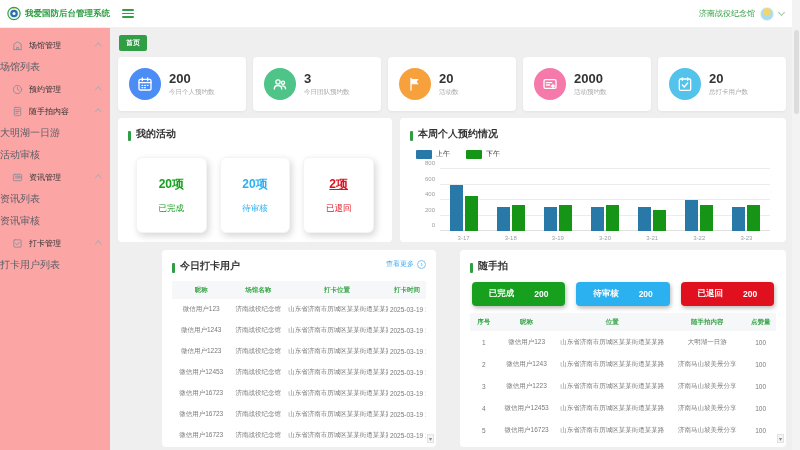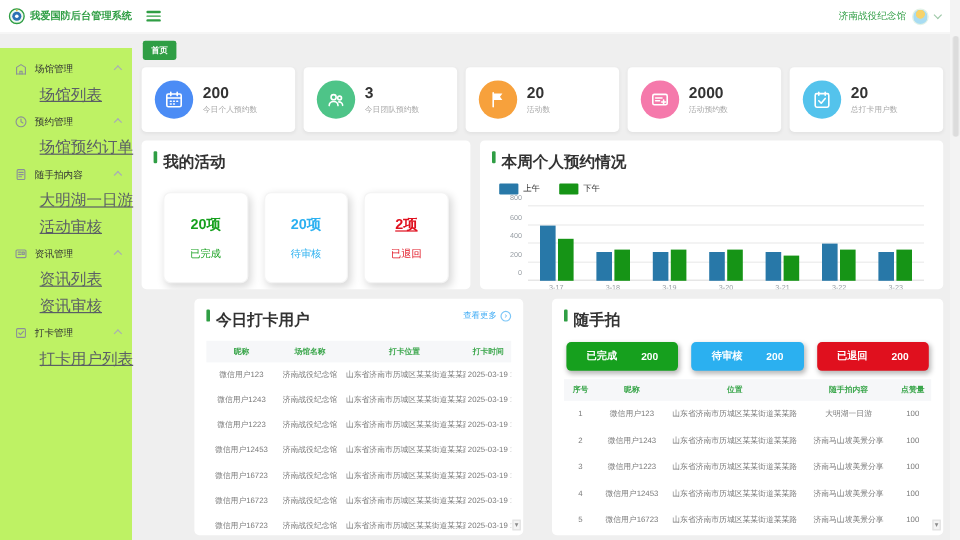--- a/index.html
+++ b/index.html
@@ -14,51 +14,51 @@
   .hamburger { margin-left:12px; width:12px; display:flex; flex-direction:column; gap:2px; cursor:pointer; }
   .hamburger i { display:block; height:1.6px; background:#2f9e44; border-radius:1px; }
   .top-right { margin-left:auto; display:flex; align-items:center; gap:5px; padding-right:16px; }
   .venue { font-size:8px; color:#2f9e44; }
   .avatar { width:14px; height:14px; border-radius:50%;
     background:radial-gradient(circle at 50% 32%, #f6d36b 0 34%, #a8dcf2 40%); border:1px solid #e3f2e6; }
   .chev-down { width:5px; height:5px; border-right:1.2px solid #9fc9a9; border-bottom:1.2px solid #9fc9a9;
     transform:rotate(45deg); margin-top:-3px; }
 
   
-  .sidebar { position:fixed; top:40px; left:0; bottom:0; width:110px; background:#bef264; padding-top:6px; z-index:10; }
+  .sidebar { position:fixed; top:28px; left:0; bottom:0; width:110px; background:#fca5a5; padding-top:6px; z-index:10; }
   .group-item { height:22px; display:flex; align-items:center; gap:6px; padding:0 10px 0 12px;
     font-size:8px; color:#303133; cursor:pointer; }
   .group-item .micon { width:11px; height:11px; color:#8a8f99; flex:none; }
   .group-item .micon svg { width:11px; height:11px; display:block; }
   .group-item .glabel { flex:1; white-space:nowrap; }
   .chev-up { width:4.5px; height:4.5px; border-right:1.1px solid #a9adb5; border-bottom:1.1px solid #a9adb5;
     transform:rotate(-135deg); margin-top:2px; }
-  .sub-item { height:22px; display:flex; align-items:center; padding-left:33px; font-size:13px;
-    color:#5a5e66; cursor:pointer; white-space:nowrap;text-decoration:underline; }
+  .sub-item { height:22px; display:flex; align-items:center; font-size:10px;
+    color:#5a5e66; cursor:pointer; white-space:nowrap; }
 
   
   .main { position:absolute; top:28px; left:110px; right:8px; bottom:0; padding:3px 6px 0 8px; overflow:hidden; }
   .crumb-tag { display:inline-block; background:#2f9e44; color:#fff; font-size:7px; font-weight:bold;
     padding:3px 7px; border-radius:2px; margin:1px 0 6px 1px; cursor:pointer; }
 
   .stats { display:flex; gap:7px; }
   .stat-card { flex:1; background:#fff; border-radius:4px; height:54px; display:flex; align-items:center;
     gap:8px; padding-left:11px; box-shadow:0 1px 3px rgba(0,0,0,.05); }
   .stat-icon { width:32px; height:32px; border-radius:50%; color:#fff; flex:none;
     display:flex; align-items:center; justify-content:center; }
   .stat-icon svg { width:16px; height:16px; display:block; }
   .stat-value { font-size:13px; font-weight:bold; color:#333; line-height:1.2; }
   .stat-label { font-size:6.5px; color:#a9a9a9; margin-top:2px; white-space:nowrap; }
 
   .row2 { display:flex; gap:8px; margin-top:7px; height:124px; }
   .row3 { display:flex; gap:24px; margin-top:8px; height:197px;padding-left:44px; }
   .panel { background:#fff; border-radius:4px; padding:9px 10px; position:relative; overflow:hidden; }
   .w-left { width:274px; flex:none; }
   .w-right { flex:1; }
-  .ptitle { display:flex; align-items:flex-start; gap:5px; font-size:13px; font-weight:bold; color:#333; }
+  .ptitle { display:flex; align-items:flex-end; gap:5px; font-size:10px; font-weight:bold; color:#333; }
   .pbar { width:3px; height:10px; background:#2f9e44; border-radius:1px; }
 
   
   .act-cards { display:flex; gap:13px; margin:16px 8px 0;text-align:center; }
   .act-card { flex:1; height:76px; border-radius:6px; background:#fff; border:1px solid #f4f4f4;
     box-shadow:2px 3px 7px rgba(0,0,0,.16); display:flex; flex-direction:column; align-items:center;
     justify-content:center; gap:10px; cursor:pointer; }
   .act-count { font-size:12px; font-weight:bold; }
   .act-label { font-size:8.5px; }
 
@@ -146,21 +146,20 @@
       <div class="group-item">
         <span class="micon">
           <svg viewBox="0 0 24 24" fill="none" stroke="currentColor" stroke-width="2" stroke-linecap="round" stroke-linejoin="round">
             <circle cx="12" cy="12" r="9"></circle>
             <path d="M12 7v5l3.5 2"></path>
           </svg>
         </span>
         <span class="glabel">预约管理</span>
         <span class="chev-up"></span>
       </div>
-      <div class="sub-item">场馆预约订单</div>
       <div class="group-item">
         <span class="micon">
           <svg viewBox="0 0 24 24" fill="none" stroke="currentColor" stroke-width="2" stroke-linecap="round" stroke-linejoin="round">
             <rect x="5" y="3" width="14" height="18" rx="2"></rect>
             <path d="M8 8h8M8 12h8M8 16h5"></path>
           </svg>
         </span>
         <span class="glabel">随手拍内容</span>
         <span class="chev-up"></span>
       </div>

